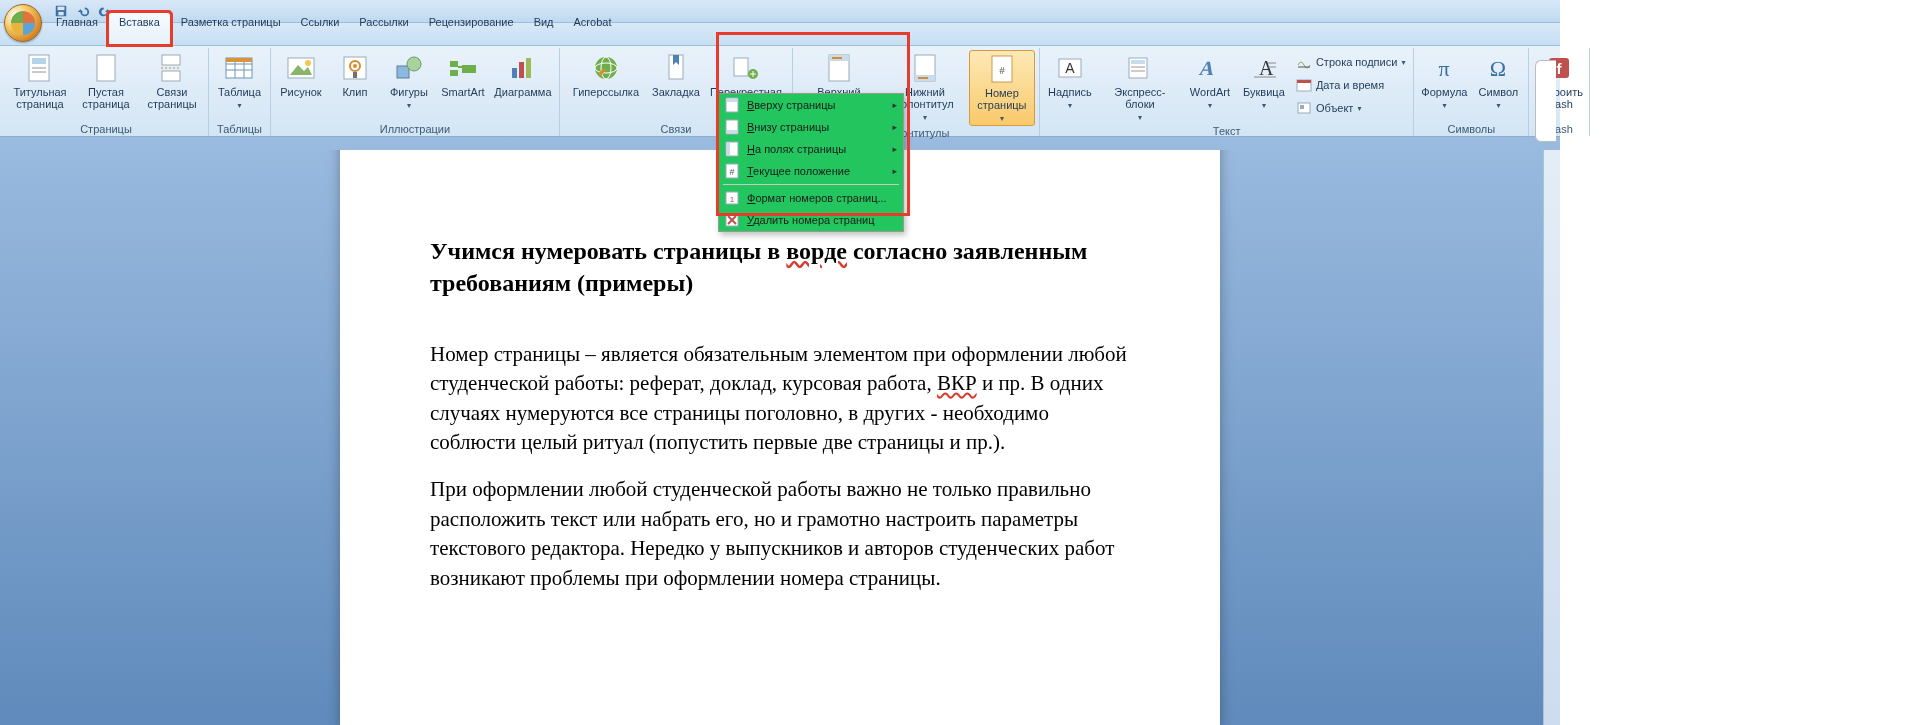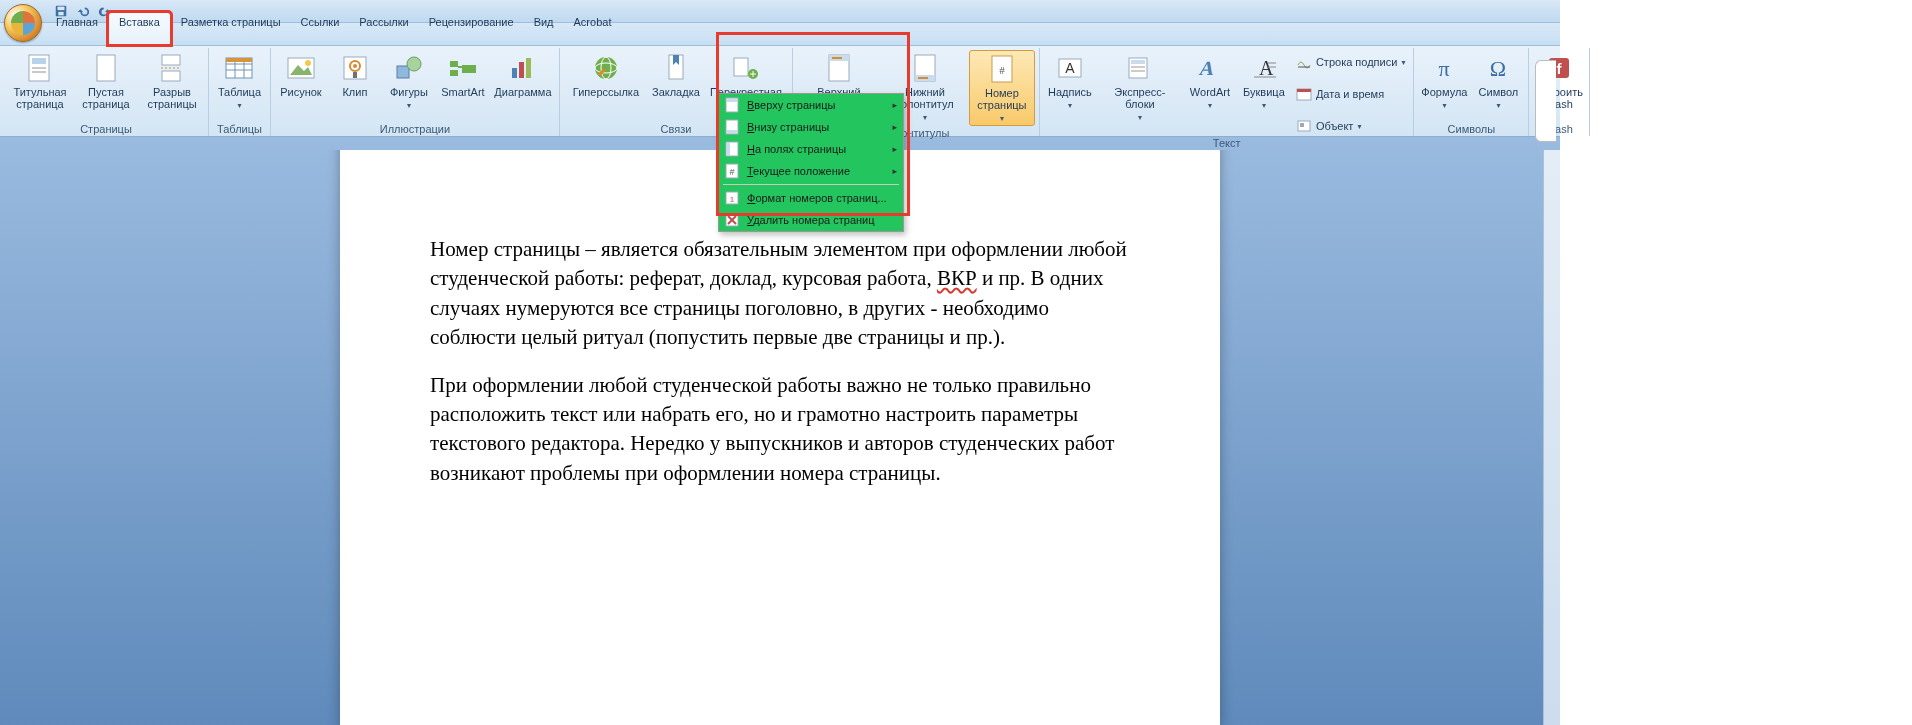--- a/index.html
+++ b/index.html
@@ -26,21 +26,21 @@
   .ribbon{height:88px;background:linear-gradient(#e9f2fb,#d3e5f4);border-bottom:1px solid #8faecb;display:flex;align-items:stretch;padding:2px 4px 0;}
   .group{display:flex;flex-direction:column;align-items:center;border-right:1px solid #b7cfe3;padding:0 4px;}
   .group .controls{flex:1;display:flex;align-items:flex-start;gap:2px;padding-top:2px;}
   .group .gname{font-size:11px;color:#3b5a77;padding:1px 4px;white-space:nowrap;}
   .bigbtn{display:flex;flex-direction:column;align-items:center;justify-content:flex-start;width:48px;padding:2px 2px 0;text-align:center;color:#1e3a58;cursor:default;gap:2px;}
   .bigbtn.wider{width:60px;}
   .bigbtn.widest{width:80px;}
   .bigbtn .ic{width:32px;height:32px;display:flex;align-items:center;justify-content:center;}
   .bigbtn .lbl{font-size:11px;line-height:12px;}
   .bigbtn.active{background:linear-gradient(#fde9b6,#f9c96a);border:1px solid #d79b3d;border-radius:3px;}
-  .smallstack{display:flex;flex-direction:column;gap:12px;padding-top:2px;justify-content:space-between;}
+  .smallstack{display:flex;flex-direction:column;gap:3px;padding-top:2px;justify-content:space-between;}
   .smallbtn{display:flex;align-items:center;gap:4px;height:20px;padding:0 4px;color:#1e3a58;white-space:nowrap;}
   .smallbtn .sic{width:16px;height:16px;display:flex;align-items:center;justify-content:center;}
   .drop-arrow{font-size:8px;color:#3b5a77;}
   
   .dropdown{position:absolute;left:718px;top:93px;width:184px;background:#22c55e;border:1px solid #9a9a90;box-shadow:2px 3px 6px rgba(0,0,0,.25);z-index:10;}
   .dropdown .ditem{display:flex;align-items:center;height:22px;padding:0 6px 0 4px;gap:6px;color:#1b1b1b;}
   .dropdown .dic{width:18px;height:18px;display:flex;align-items:center;justify-content:center;}
   .dropdown .dtext{flex:1;font-size:11px;text-decoration:underline;text-decoration-color:transparent;}
   .dropdown .ditem.u .dtext::first-letter{text-decoration:underline;}
   .dropdown .arr{font-size:9px;color:#333;}
@@ -127,21 +127,21 @@
           <div class="lbl">Пустая страница</div>
         </div>
         <div class="bigbtn wider">
           <div class="ic">
               <svg width="26" height="30">
                 <rect x="3" y="2" width="18" height="10" fill="#fff" stroke="#9ab"></rect>
                 <rect x="3" y="18" width="18" height="10" fill="#fff" stroke="#9ab"></rect>
                 <line x1="2" y1="15" x2="22" y2="15" stroke="#d78a2a" stroke-dasharray="2 2"></line>
               </svg>
             </div>
-          <div class="lbl">Разрыв страницы</div>
+          <div class="lbl">Связи страницы</div>
         </div>
       </div>
       <div class="gname">Страницы</div>
     </div>
 
     <div class="group">
       <div class="controls">
         <div class="bigbtn">
           <div class="ic">
               <svg width="30" height="28">
@@ -462,20 +462,21 @@
           </svg>
         </div>
       <span class="dtext">Удалить номера страниц</span>
     </div>
   </div>
 
   <div class="red-box" style="left:716px;top:32px;width:188px;height:178px"></div>
 
   <div class="docarea">
     <div class="page">
+      <h1><span>Учимся нумеровать страницы в </span><span class="sq">ворде</span><span> согласно заявленным требованиям (примеры)</span></h1>
       <p><span>Номер страницы – является обязательным элементом при оформлении любой студенческой работы: реферат, доклад, курсовая работа, </span><span class="sq">ВКР</span><span> и пр. В одних случаях нумеруются все страницы поголовно, в других - необходимо соблюсти целый ритуал (попустить первые две страницы и пр.).</span></p>
       <p>При оформлении любой студенческой работы важно не только правильно расположить текст или набрать его, но и грамотно настроить параметры текстового редактора. Нередко у выпускников и авторов студенческих работ возникают проблемы при оформлении номера страницы.</p>
     </div>
   </div>
 
   <div class="scroll-right"></div>
   <div class="browser-tab"></div>
 </div>
 
 </body></html>

